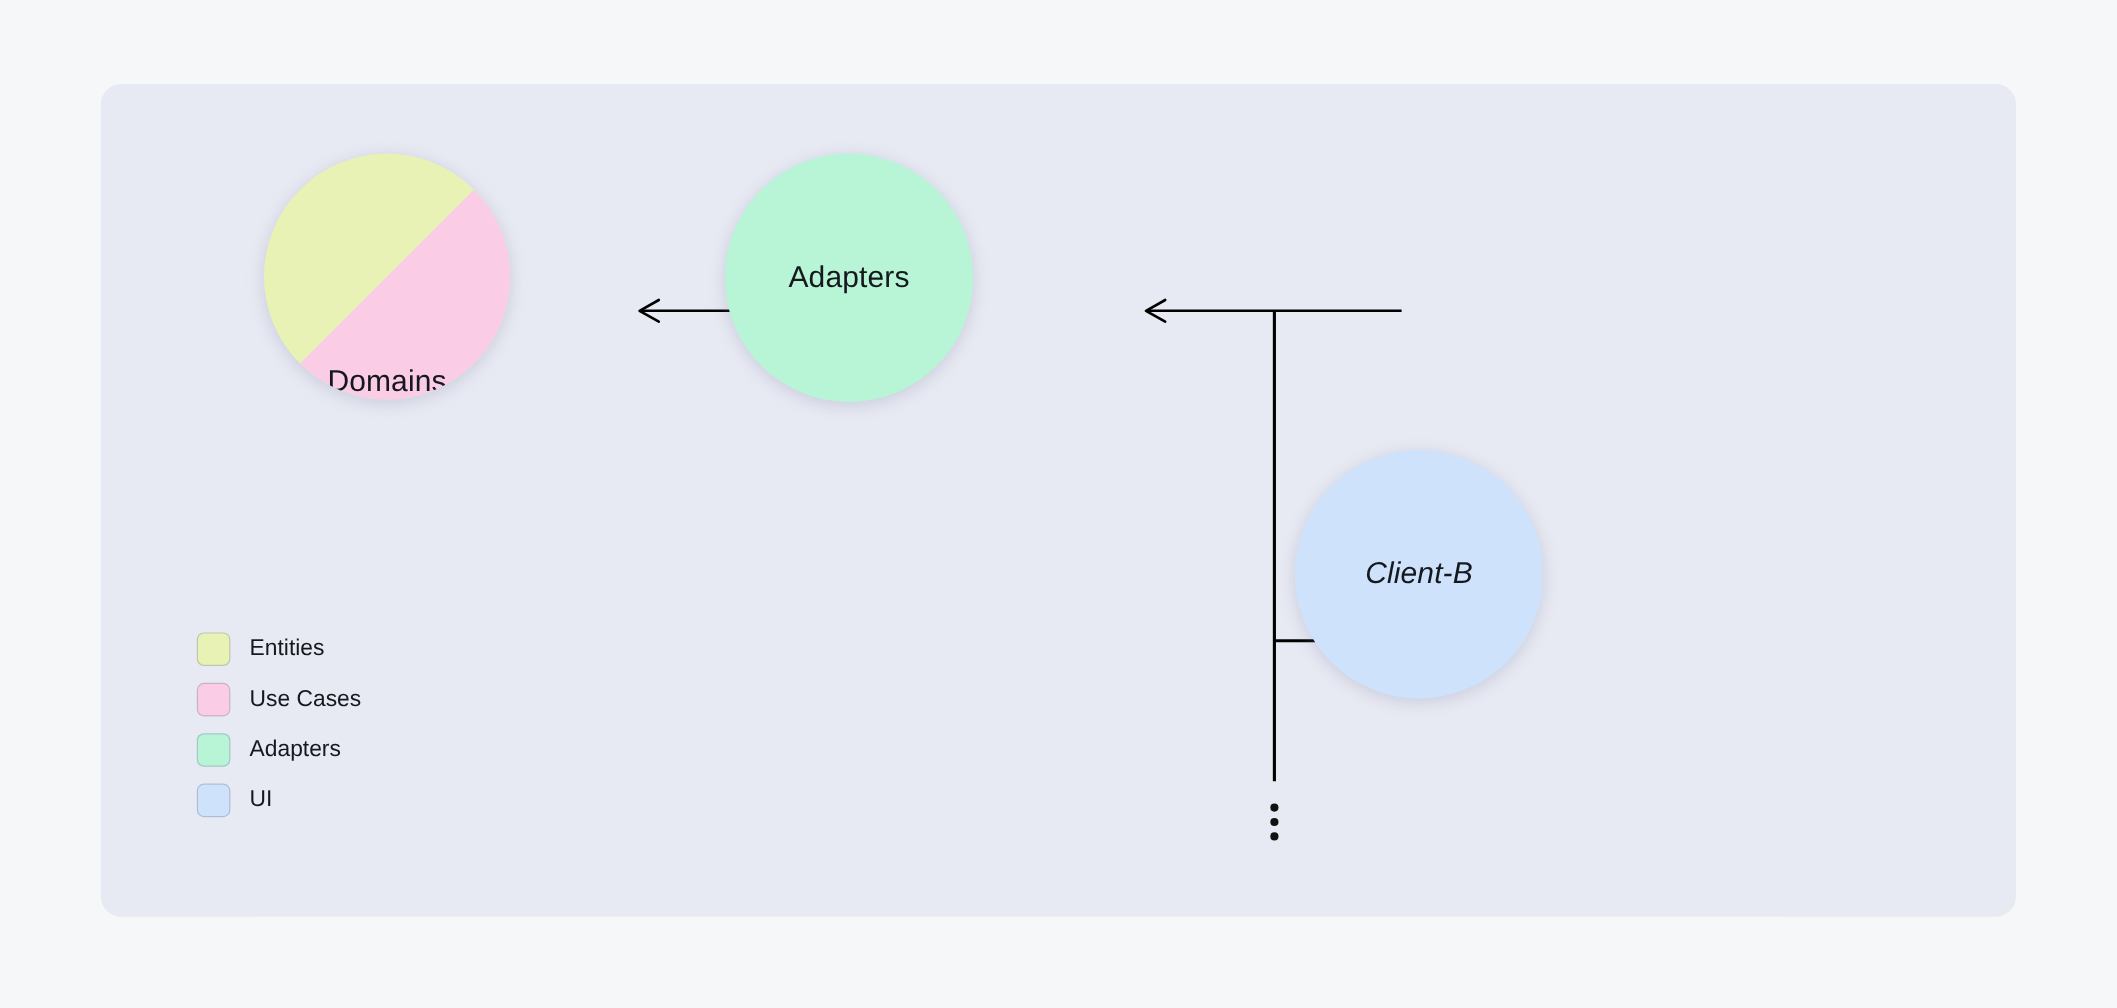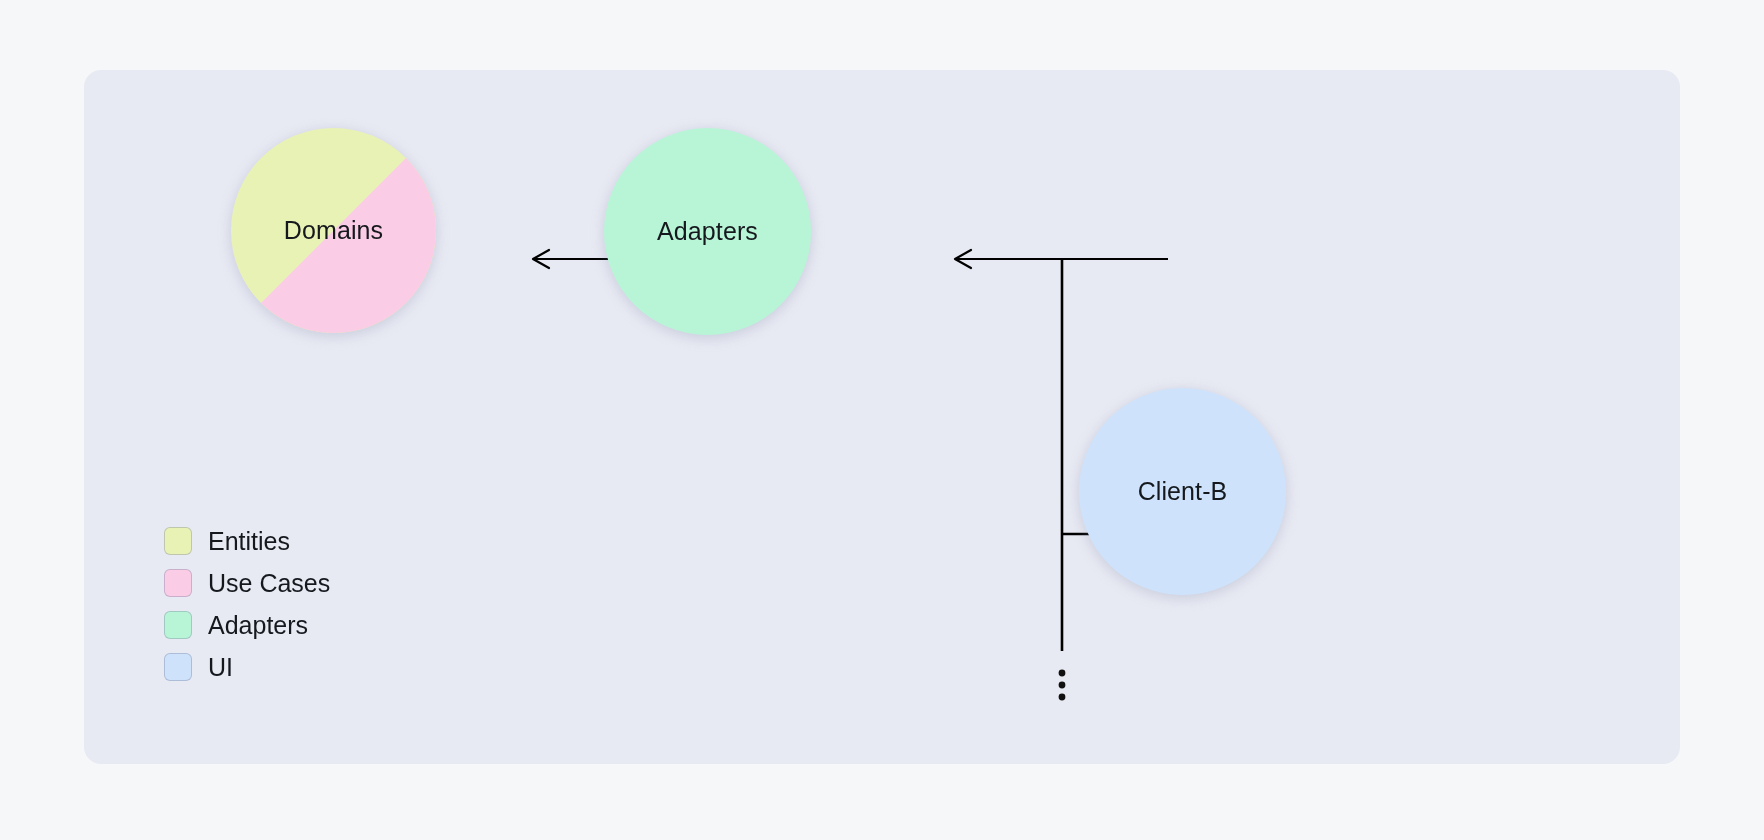--- a/index.html
+++ b/index.html
@@ -38,26 +38,27 @@
   .node-label {
     position: relative;
     z-index: 3;
     font-size: 25px;
     color: #15181d;
     white-space: nowrap;
     letter-spacing: 0.1px;
   }
   
   #node-domains {
-    left: 231px;
+    left: 220px;
     top: 128px;
     width: 205px;
     height: 205px;
     background: #e9f2b5;
     overflow: hidden;
+    align-items: flex-end;
   }
   #domains-usecases-wedge {
     position: absolute;
     inset: 0;
     background: #fbcce5;
     clip-path: polygon(100% 0%, 100% 100%, 0% 100%);
     z-index: 1;
   }
   #node-adapters {
     left: 604px;
@@ -68,24 +69,25 @@
   }
   #node-client-a {
     left: 1079px;
     top: 128px;
     width: 207px;
     height: 207px;
     background: #cee3fb;
   }
   #node-client-b {
     left: 1079px;
-    top: 388px;
+    top: 375px;
     width: 207px;
     height: 207px;
     background: #cee3fb;
+    font-style: italic;
   }
   
   #connectors {
     position: absolute;
     left: 0;
     top: 0;
     width: 1764px;
     height: 840px;
     pointer-events: none;
   }
@@ -103,21 +105,21 @@
   .legend-swatch {
     width: 28px;
     height: 28px;
     border-radius: 6px;
     border: 1px solid rgba(120, 130, 160, 0.38);
     box-sizing: border-box;
     flex: 0 0 auto;
   }
   .legend-label {
     margin-left: 16px;
-    font-size: 25px;
+    font-size: 19px;
     color: #15181d;
     white-space: nowrap;
   }
 </style>
 </head>
 <body style="background: rgb(246, 247, 249);">
 
 <div id="stage">
 
   <div id="panel" style="background: rgb(232, 234, 243);"></div>

